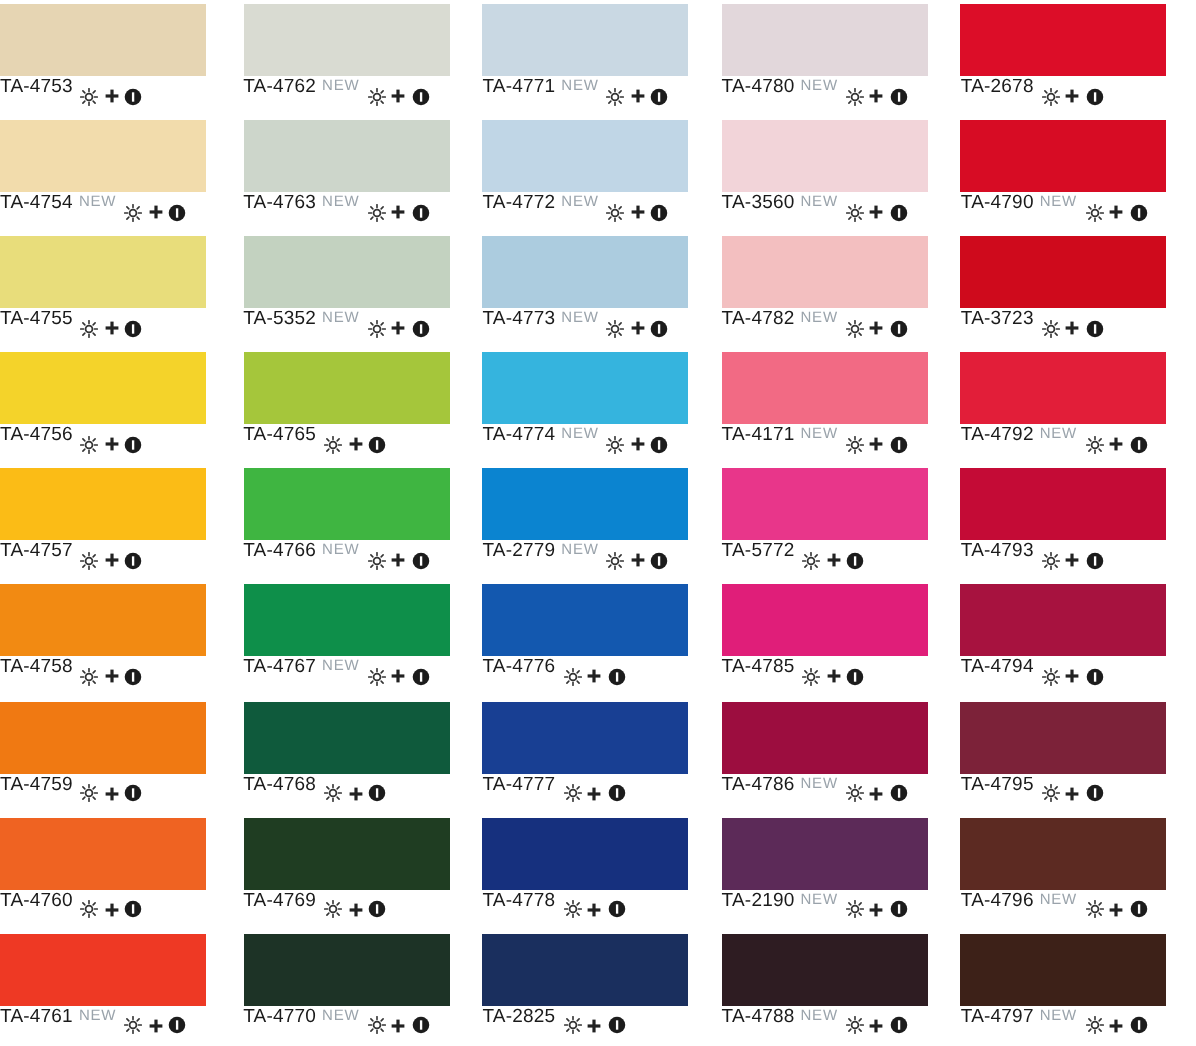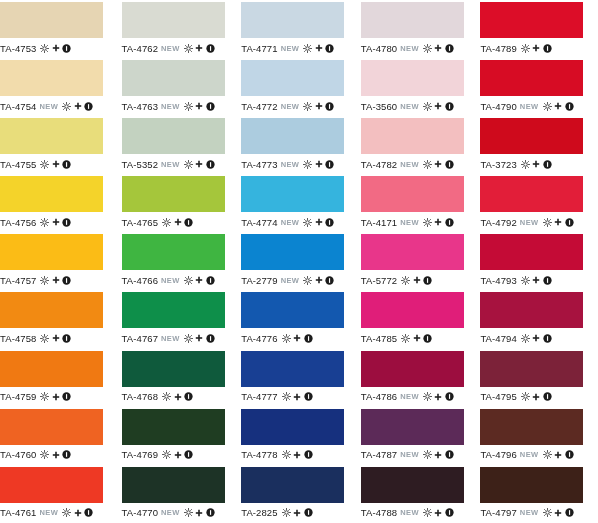--- a/index.html
+++ b/index.html
@@ -40,37 +40,35 @@
   .swatch {
     height: 36px;
     width: 103px;
     margin-top: 2px;
     margin-left: 0px;
     display: block;
   }
   .caption {
     height: 20px;
     display: flex;
-    align-items: center;
     gap: 3px;
     white-space: nowrap;
     padding-left: 0px;
   }
   .code {
     font-size: 9.5px;
     color: #1a1a1a;
     letter-spacing: 0.1px;
     font-family: "Liberation Sans", sans-serif;
   }
   .newtag {
     font-size: 7.5px;
     color: #9aa3ab;
     letter-spacing: 0.4px;
     font-family: "Liberation Sans", sans-serif;
-    font-weight: bold;
   }
   .icons {
     display: flex;
     align-items: center;
     gap: 2.5px;
     margin-left: 1px;
   }
   .ico {
     display: inline-flex;
     align-items: center;
@@ -234,21 +232,21 @@
                 <circle cx="5" cy="5" r="4.6" fill="#1c1c1c"></circle>
                 <rect x="4.4" y="2.4" width="1.3" height="5.2" fill="#ffffff"></rect>
               </svg>
             </span>
           </span>
         </div>
       </div>
       <div class="cell">
         <div class="swatch" style="background-color: rgb(220, 13, 40);"></div>
         <div class="caption">
-          <span class="code">TA-4789</span>
+          <span class="code">TA-2678</span>
           <span class="icons">
             <span class="ico">
               <svg width="9" height="9" viewBox="0 0 10 10">
                 <circle cx="5" cy="5" r="1.9" fill="none" stroke="#333" stroke-width="1"></circle>
                 <g stroke="#333" stroke-width="0.9" stroke-linecap="round">
                   <line x1="5" y1="0.4" x2="5" y2="2"></line>
                   <line x1="5" y1="8" x2="5" y2="9.6"></line>
                   <line x1="0.4" y1="5" x2="2" y2="5"></line>
                   <line x1="8" y1="5" x2="9.6" y2="5"></line>
                   <line x1="1.6" y1="1.6" x2="2.7" y2="2.7"></line>
@@ -1507,21 +1505,21 @@
                 <circle cx="5" cy="5" r="4.6" fill="#1c1c1c"></circle>
                 <rect x="4.4" y="2.4" width="1.3" height="5.2" fill="#ffffff"></rect>
               </svg>
             </span>
           </span>
         </div>
       </div>
       <div class="cell">
         <div class="swatch" style="background-color: rgb(92, 42, 88);"></div>
         <div class="caption">
-          <span class="code">TA-4787</span>
+          <span class="code">TA-2190</span>
           <span class="newtag">NEW</span>
           <span class="icons">
             <span class="ico">
               <svg width="9" height="9" viewBox="0 0 10 10">
                 <circle cx="5" cy="5" r="1.9" fill="none" stroke="#333" stroke-width="1"></circle>
                 <g stroke="#333" stroke-width="0.9" stroke-linecap="round">
                   <line x1="5" y1="0.4" x2="5" y2="2"></line>
                   <line x1="5" y1="8" x2="5" y2="9.6"></line>
                   <line x1="0.4" y1="5" x2="2" y2="5"></line>
                   <line x1="8" y1="5" x2="9.6" y2="5"></line>

